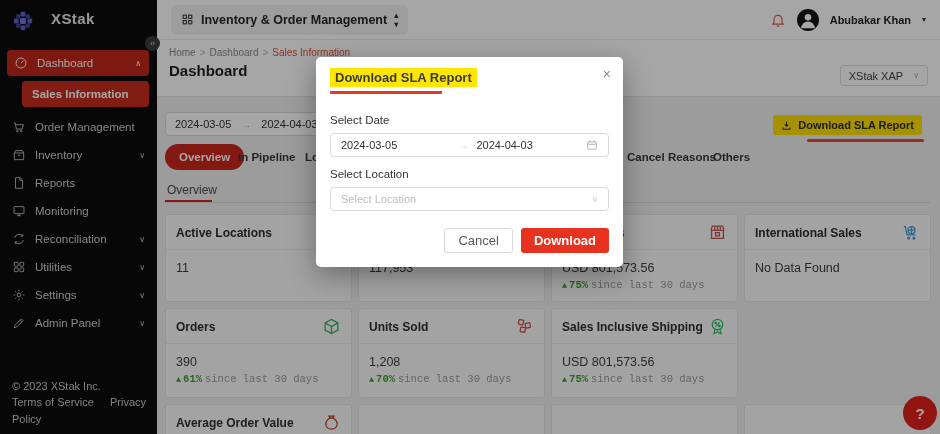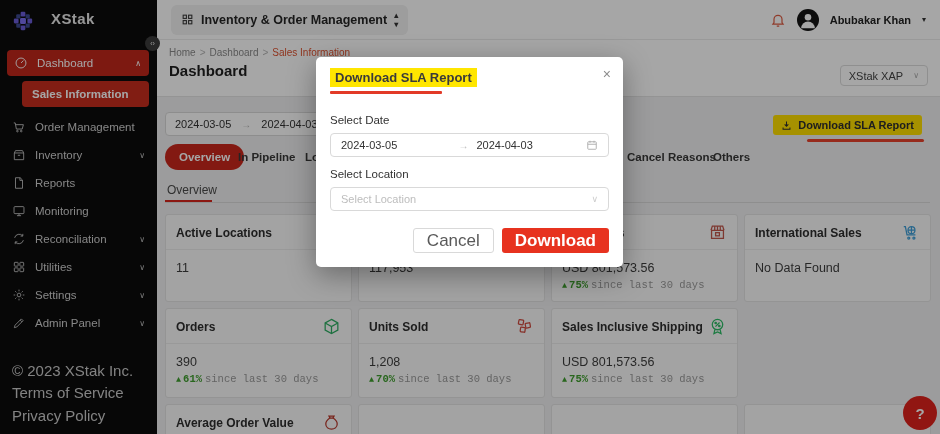--- a/index.html
+++ b/index.html
@@ -13,21 +13,21 @@
   .logo-mark { width:22px; height:22px; display:inline-flex; }
   .logo-text { color:#e8e8e8; font-size:15px; font-weight:700; letter-spacing:.4px; }
   .sb-menu { margin-top:10px; }
   .sb-item { display:flex; align-items:center; gap:9px; color:#cfcfcf; font-size:11.5px;
              padding:7px 12px; cursor:pointer; }
   .sb-item .ic { width:14px; height:14px; color:#bdbdbd; flex:0 0 14px; display:inline-flex; }
   .sb-item .chev { margin-left:auto; font-size:8px; color:#bdbdbd; }
   .sb-item.active { background:#c1271b; margin:0 8px 0 7px; border-radius:4px; padding:6px 8px 6px 7px; color:#fff; }
   .sb-item.active .ic, .sb-item.active .chev { color:#fff; }
   .sb-item.child { background:#c62d1e; margin:5px 8px 6px 22px; border-radius:4px; padding:7px 10px; color:#fff; font-weight:600; }
-  .sb-footer { position:absolute; left:12px; bottom:7px; color:#c9c9c9; font-size:15px; line-height:1.5; }
+  .sb-footer { position:absolute; left:12px; bottom:7px; color:#c9c9c9; font-size:11px; line-height:1.5; }
   .sb-links a { color:#c9c9c9; text-decoration:none; margin-right:13px; cursor:pointer; }
 
   .collapse-toggle { position:absolute; left:145px; top:36px; width:15px; height:15px; border-radius:50%;
     background:#3c3c3c; color:#e6e6e6; z-index:7; display:flex; align-items:center; justify-content:center;
     font-size:7px; letter-spacing:0; cursor:pointer; }
 
   
   .topbar { position:absolute; left:157px; right:0; top:0; height:40px; background:#fff;
     border-bottom:1px solid #ececec; display:flex; align-items:center; padding:0 14px; z-index:1; }
   .app-switcher { display:flex; align-items:center; gap:7px; background:#f1f1f1; border-radius:6px;
@@ -97,21 +97,21 @@
   .modal-body { padding:2px 14px 0; }
   .fld-label { margin-top:11px; font-size:11.5px; color:#333; }
   .inp { margin-top:7px; height:24px; border:1px solid #d9d9d9; border-radius:4px; background:#fff;
     display:flex; align-items:center; padding:0 10px; font-size:11px; color:#333; cursor:pointer; }
   .inp .arrow { color:#bbb; margin:0 8px; font-size:10px; }
   .inp .grow { flex:1; }
   .inp .ic { width:12px; height:12px; color:#aaa; display:inline-flex; }
   .inp .ph { color:#bdbdbd; flex:1; }
   .inp .chev { color:#ccc; font-size:9px; }
   .modal-footer { display:flex; justify-content:flex-end; gap:8px; padding:17px 14px 14px; }
-  .btn { height:25px; padding:0 13px; border-radius:3px; font-size:17px; display:flex; align-items:center; cursor:pointer; }
+  .btn { height:25px; padding:0 13px; border-radius:3px; font-size:13px; display:flex; align-items:center; cursor:pointer; }
   .btn.ghost { border:1px solid #d9d9d9; color:#595959; background:#fff; }
   .btn.primary { background:#e7321f; color:#fff; font-weight:700; }
 </style>
 </head>
 <body>
 
 <div class="app">
 
   <aside class="sidebar">
     <div class="logo">

